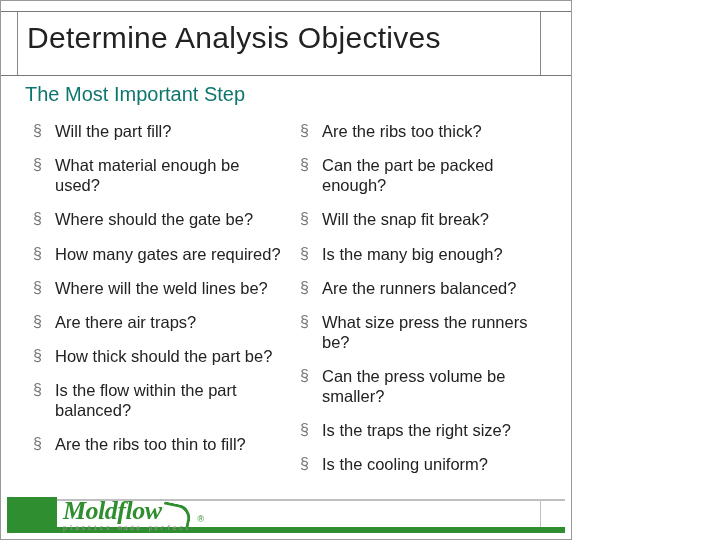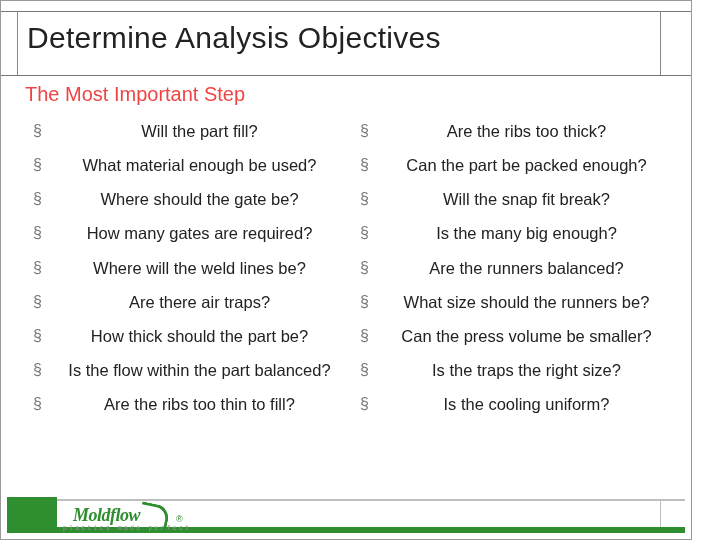--- a/index.html
+++ b/index.html
@@ -1,19 +1,19 @@
 <!DOCTYPE html>
 <html><head>
 <meta charset="utf-8">
 <style>
   * { box-sizing: border-box; margin: 0; padding: 0; }
   html, body { width: 720px; height: 540px; font-family: "Trebuchet MS", "Segoe UI", sans-serif; background: #fff; color: #222; }
   .slide {
     position: relative;
-    width: 692px;
+    width: 572px;
     height: 540px;
     border: 1px solid #999;
   }
   
   .hline { position: absolute; left: 0; right: 0; height: 1px; background: #777; }
   .hline.h1 { top: 10px; }
   .hline.h2 { top: 74px; }
   .vline { position: absolute; width: 1px; background: #888; }
   .vline.vl { left: 16px; top: 10px; height: 64px; }
   .vline.vr { right: 30px; top: 10px; height: 64px; }
@@ -25,40 +25,39 @@
     font-size: 30px;
     font-weight: 400;
     letter-spacing: 0.3px;
     color: #222;
   }
   .subtitle {
     position: absolute;
     top: 82px;
     left: 24px;
     font-size: 20px;
-    color: #ef4444;
+    color: #0f766e;
   }
   .cols {
     position: absolute;
     top: 120px;
     left: 32px;
     right: 20px;
     display: flex;
     gap: 16px;
   }
   .col { flex: 1; }
   ul.bullets { list-style: none; }
   ul.bullets li {
     position: relative;
     padding-left: 22px;
     margin-bottom: 14px;
     font-size: 16.5px;
     line-height: 1.22;
     color: #222;
-    text-align: center;
   }
   ul.bullets li::before {
     content: "§";
     position: absolute;
     left: 0;
     top: 0;
     color: #777;
     font-size: 16px;
   }
 
@@ -103,26 +102,25 @@
     flex-direction: column;
     line-height: 1;
   }
   .logo-wordmark {
     display: flex;
     align-items: flex-end;
     gap: 2px;
   }
   .logo-wordmark .w {
     font-family: Georgia, "Times New Roman", serif;
-    font-size: 18px;
+    font-size: 26px;
     font-style: italic;
     font-weight: 700;
     color: #2f8e2f;
     letter-spacing: -0.5px;
-    margin-left: 10px;
   }
   .logo-wordmark .swoosh {
     width: 34px; height: 22px;
     display: inline-block;
     position: relative;
   }
   .logo-wordmark .swoosh::before {
     content: "";
     position: absolute;
     left: -2px; top: 2px;
@@ -174,21 +172,21 @@
         <li>Are the ribs too thin to fill?</li>
       </ul>
     </div>
     <div class="col">
       <ul class="bullets">
         <li>Are the ribs too thick?</li>
         <li>Can the part be packed enough?</li>
         <li>Will the snap fit break?</li>
         <li>Is the many big enough?</li>
         <li>Are the runners balanced?</li>
-        <li>What size should the runners be?</li>
+        <li>What size press the runners be?</li>
         <li>Can the press volume be smaller?</li>
         <li>Is the traps the right size?</li>
         <li>Is the cooling uniform?</li>
       </ul>
     </div>
   </div>
 
   <div class="footer">
     <div class="greybar"></div>
     <div class="greybar-vline"></div>

